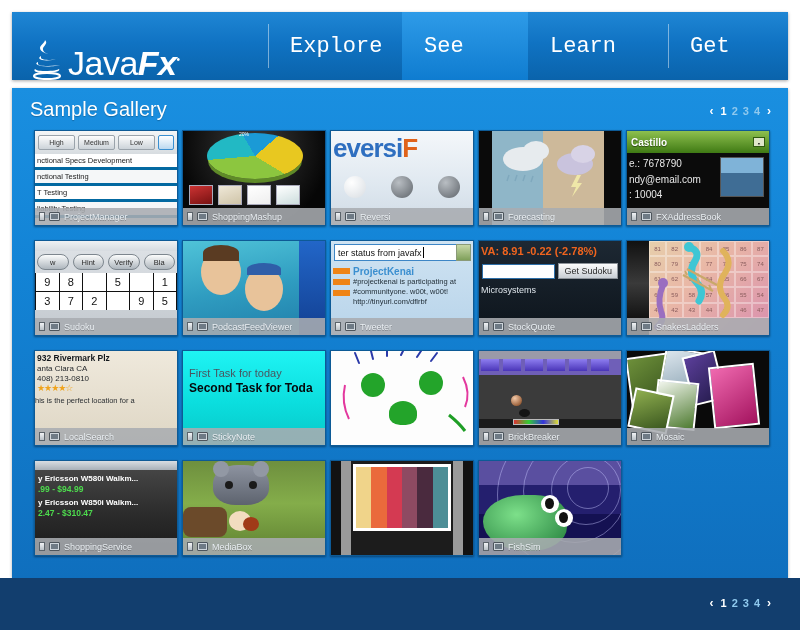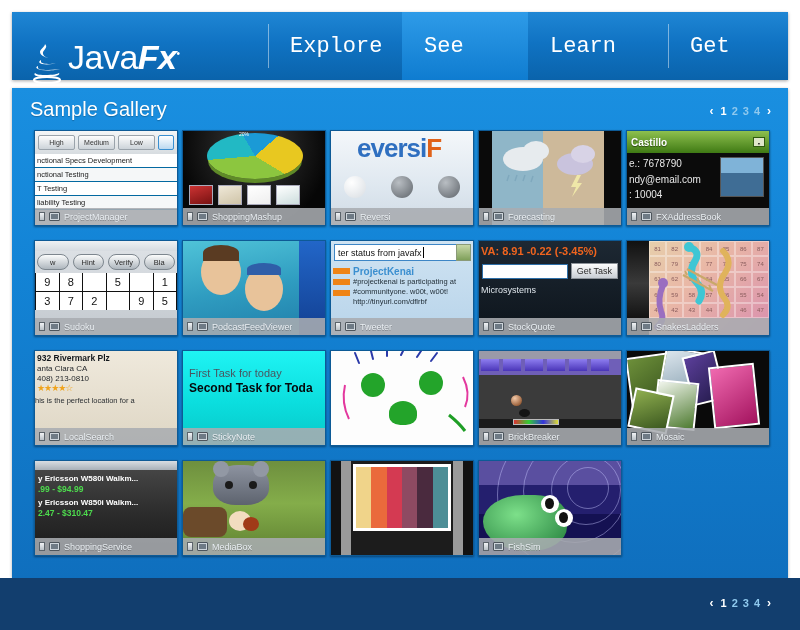--- a/index.html
+++ b/index.html
@@ -12,21 +12,21 @@
 
   
   .header {
     position: absolute; left: 12px; top: 12px;
     width: 776px; height: 68px;
     background: linear-gradient(180deg, #1f86d4 0%, #1073c3 45%, #0a63ab 100%);
     box-shadow: 0 1px 3px rgba(0,0,0,.35);
     display: flex; align-items: stretch;
   }
   .logo-zone {
-    width: 264px; display: flex; align-items: flex-start; padding-left: 18px;
+    width: 264px; display: flex; align-items: flex-end; padding-left: 18px;
     position: relative;
     margin-top: 28px;
   }
   .java-cup { width: 34px; height: 44px; position: relative; margin-right: 4px; }
   .logo-text {
     color: #ffffff; font-size: 34px; font-weight: 400;
     letter-spacing: -0.5px; line-height: 1;
   }
   .logo-text b { font-weight: 700; font-style: italic; }
   .logo-tm { font-size: 10px; vertical-align: super; }
@@ -118,42 +118,42 @@
   
   
   .a-pm { background: #e9ecef; }
   .a-pm .btnrow { display: flex; gap: 3px; padding: 4px 3px; background: linear-gradient(180deg,#f4f6f7,#d7dce0); }
   .a-pm .b {
     flex: 1; height: 15px; border: 1px solid #9aa3ab; border-radius: 2px;
     background: linear-gradient(180deg,#fdfdfd,#ccd3d9);
     font-size: 7px; color: #333; display: flex; align-items: center; justify-content: center;
   }
   .a-pm .b.sel { flex: 0 0 16px; border-color: #3a8fd0; background: linear-gradient(180deg,#fff,#bcd9f0); }
-  .a-pm .li { font-size: 7.5px; color: #1b1b1b; padding: 2px 0 2px 2px; border-bottom: 1px solid #0369a1; background: #fff; }
+  .a-pm .li { font-size: 7.5px; color: #1b1b1b; padding: 2px 0 2px 2px; border-bottom: 3px solid #0369a1; background: #fff; }
   .a-pm .li:nth-child(odd) { background: #f5f7f8; }
 
   
   .a-sm { background: radial-gradient(ellipse at 50% 15%, #3a3a3a 0%, #060606 75%); }
   .pie {
     position: absolute; left: 24px; top: 2px; width: 96px; height: 46px;
     border-radius: 50%;
     background: conic-gradient(from -30deg, #1b9ad6 0 22%, #e8c820 22% 42%, #8cc63f 42% 82%, #22b9c4 82% 100%);
     box-shadow: 0 5px 0 -1px #5f8a28;
   }
   .pie-lbl { position: absolute; left: 56px; top: 0px; font-size: 5px; color: #fff; }
   .covers { position: absolute; left: 6px; top: 54px; display: flex; gap: 5px; }
   .cov { width: 24px; height: 20px; border: 1px solid #aab; background: linear-gradient(160deg,#fff,#cdd); }
   .cov.r { background: linear-gradient(160deg,#c33,#711); }
   .cov.s { background: linear-gradient(160deg,#efe8d8,#cfc4a8); }
   .cov.w { background: linear-gradient(160deg,#fff,#eee); }
 
   
   .a-rev { background: linear-gradient(180deg,#f4f7fa 0%, #dfe8f0 58%, #cfdae4 100%); }
   .a-rev .ttl { font-size: 26px; font-weight: 700; padding: 2px 0 0 2px; letter-spacing: -1px; }
-  .a-rev .ttl .b1 { color: #2f6fc0; margin-left: 24px; }
+  .a-rev .ttl .b1 { color: #2f6fc0; }
   .a-rev .ttl .b2 { color: #e0621a; }
   .a-rev .board { position: absolute; left: 0; right: 0; top: 34px; bottom: 17px; display: flex; justify-content: space-around; align-items: center; }
   .disc { width: 22px; height: 22px; border-radius: 50%; }
   .disc.w { background: radial-gradient(circle at 35% 30%, #ffffff, #d8dde2); }
   .disc.k { background: radial-gradient(circle at 35% 30%, #b9bec3, #5e646a); }
 
   
   .a-fc { background: linear-gradient(90deg,#0a0a0a 0 9%, #8fb6c8 9% 45%, #cdb99a 45% 88%, #0a0a0a 88% 100%); }
   .cloud { position: absolute; border-radius: 50%; background: #e7ebee; }
 
@@ -486,24 +486,24 @@
       </div>
       <div class="label">
         <span class="ic-doc"></span>
         <span class="ic-screen"></span>
         <span class="name">Tweeter</span>
       </div>
     </div>
 
     <div class="card">
       <div class="art a-sq">
-        <div class="tick">VA: 8.91 -0.22 (-3.45%)</div>
+        <div class="tick">VA: 8.91 -0.22 (-2.78%)</div>
         <div class="ctl">
           <div class="field"></div>
-          <div class="gq">Get Task</div>
+          <div class="gq">Get Sudoku</div>
         </div>
         <div class="co">Microsystems</div>
       </div>
       <div class="label">
         <span class="ic-doc"></span>
         <span class="ic-screen"></span>
         <span class="name">StockQuote</span>
       </div>
     </div>
 

